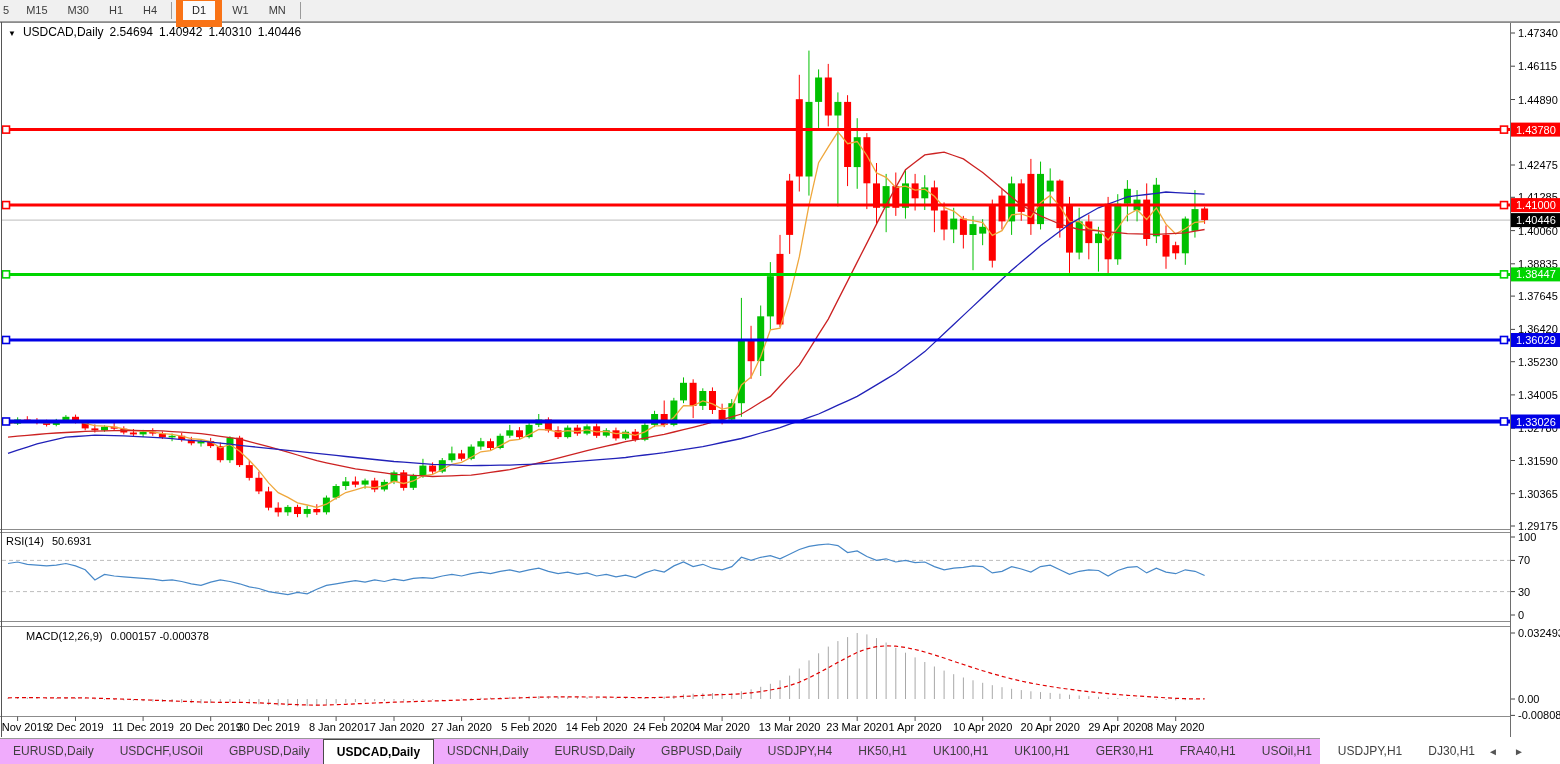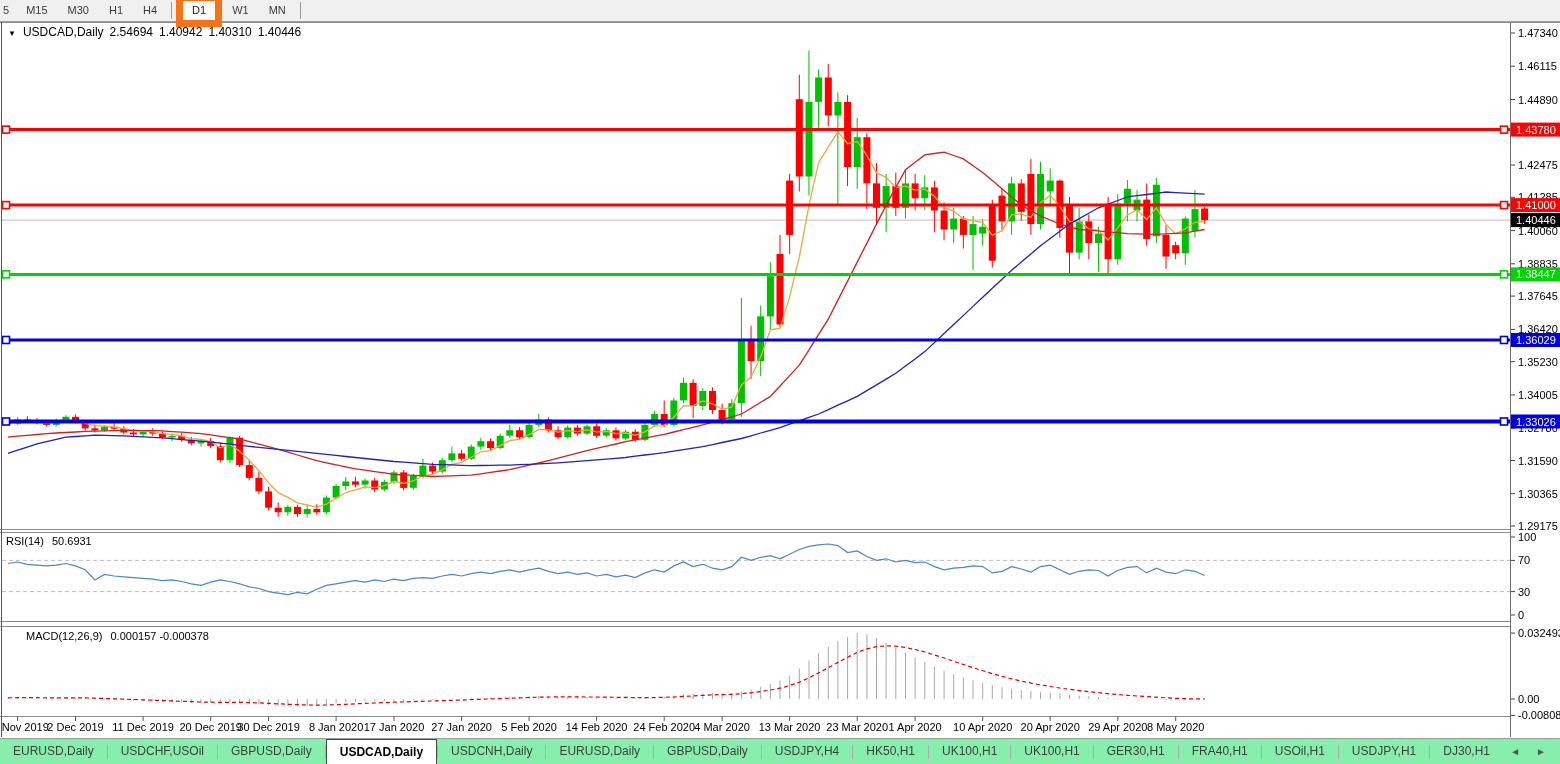--- a/index.html
+++ b/index.html
@@ -16,21 +16,21 @@
   
   .chart-title{position:absolute;top:25px;left:8px;z-index:4;font-size:12px;color:#000;
                display:flex;align-items:center;gap:0;}
   .chart-title .dd{font-size:8px;margin-right:7px;position:relative;top:1px;}
   .chart-title span.v{margin-right:6px;}
   .ind-label{position:absolute;left:6px;z-index:4;font-size:11px;color:#000;}
   .ind-label span{margin-right:5px;}
   #rsi-label{top:535px;}
   #macd-label{top:630px;padding-left:20px;}
   
-  .tabbar{position:absolute;left:0;bottom:0;width:1560px;height:25px;background:#86efac;
+  .tabbar{position:absolute;left:0;bottom:0;width:1320px;height:25px;background:#f0abfc;
           border-top:1px solid #999;display:flex;align-items:stretch;z-index:6;}
   .tab{font-size:12px;color:#3f3f3f;padding:5px 13px 4px;white-space:nowrap;cursor:default;}
   .tab.active{background:#ffffff;border:1px solid #4a4a4a;border-bottom:none;font-weight:bold;color:#000;margin-top:0px;}
   .tab-sep{width:1px;height:14px;background:#aaa;align-self:center;}
   .tabnav{margin-left:auto;display:flex;align-items:center;gap:16px;padding-right:14px;
           color:#555;font-size:10px;}
   .tabnav span{cursor:default;}
   svg#chart-canvas{position:absolute;top:0;left:0;z-index:1;}
 </style>
 </head>

